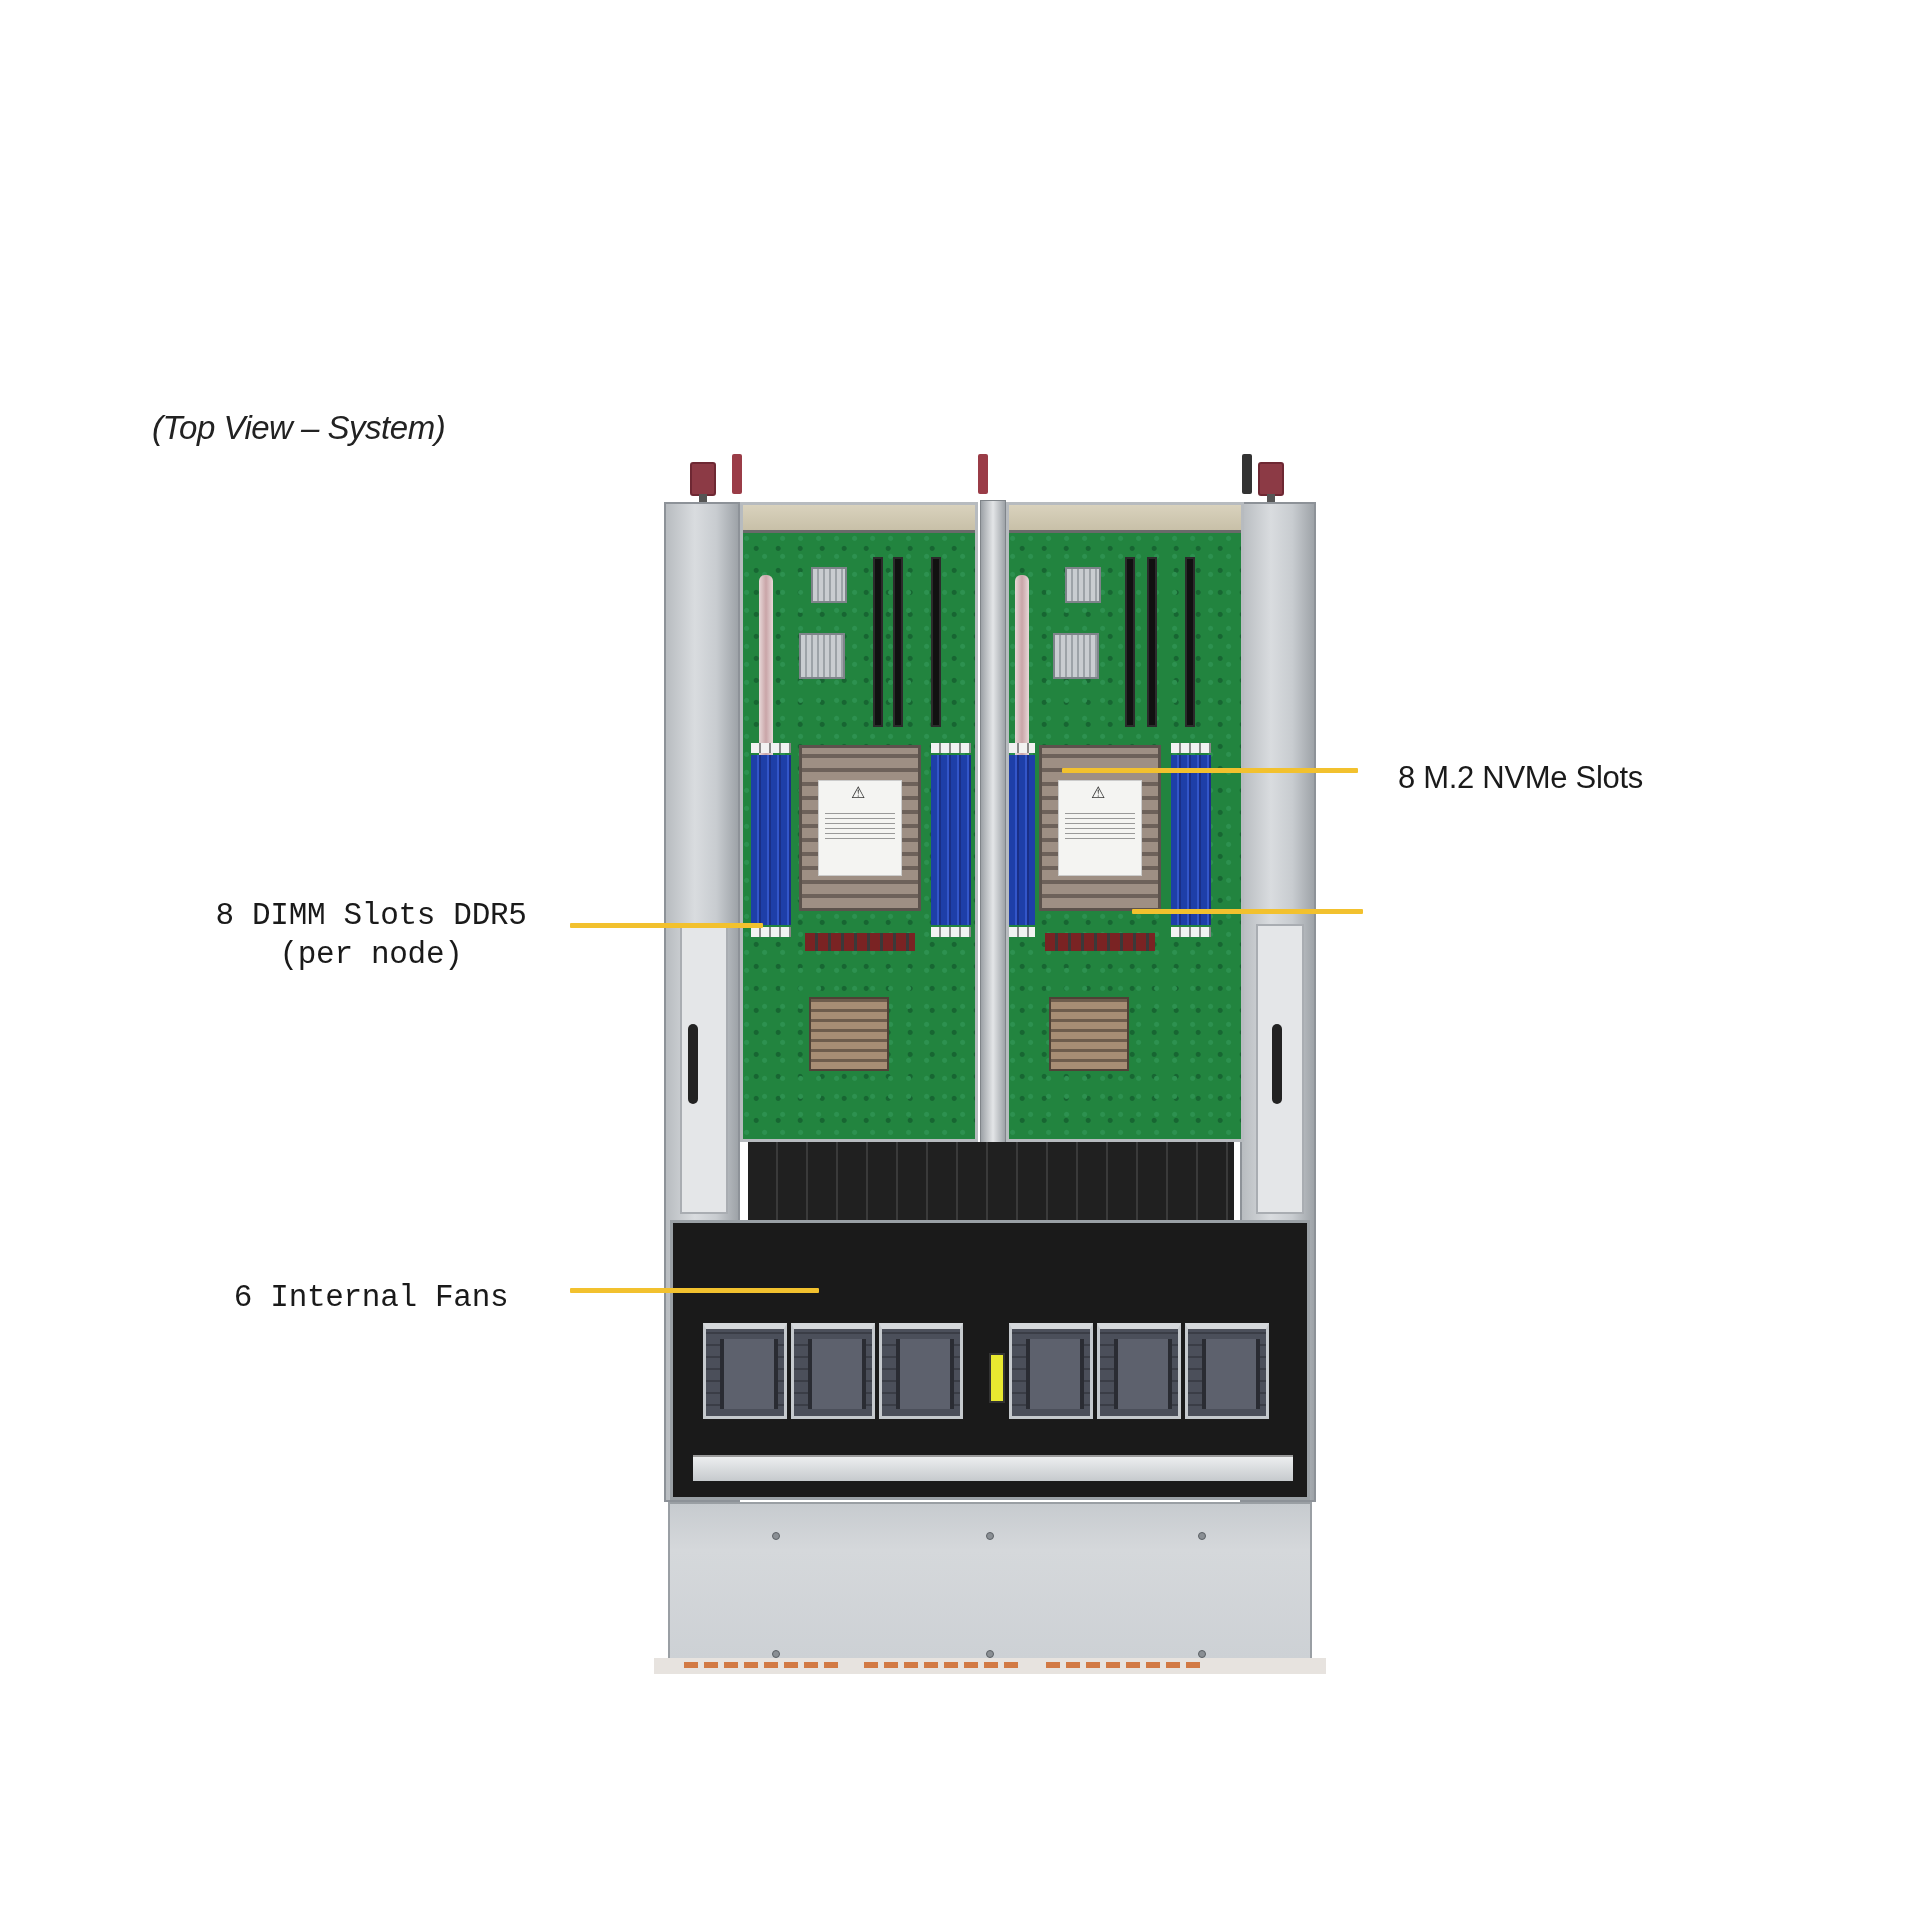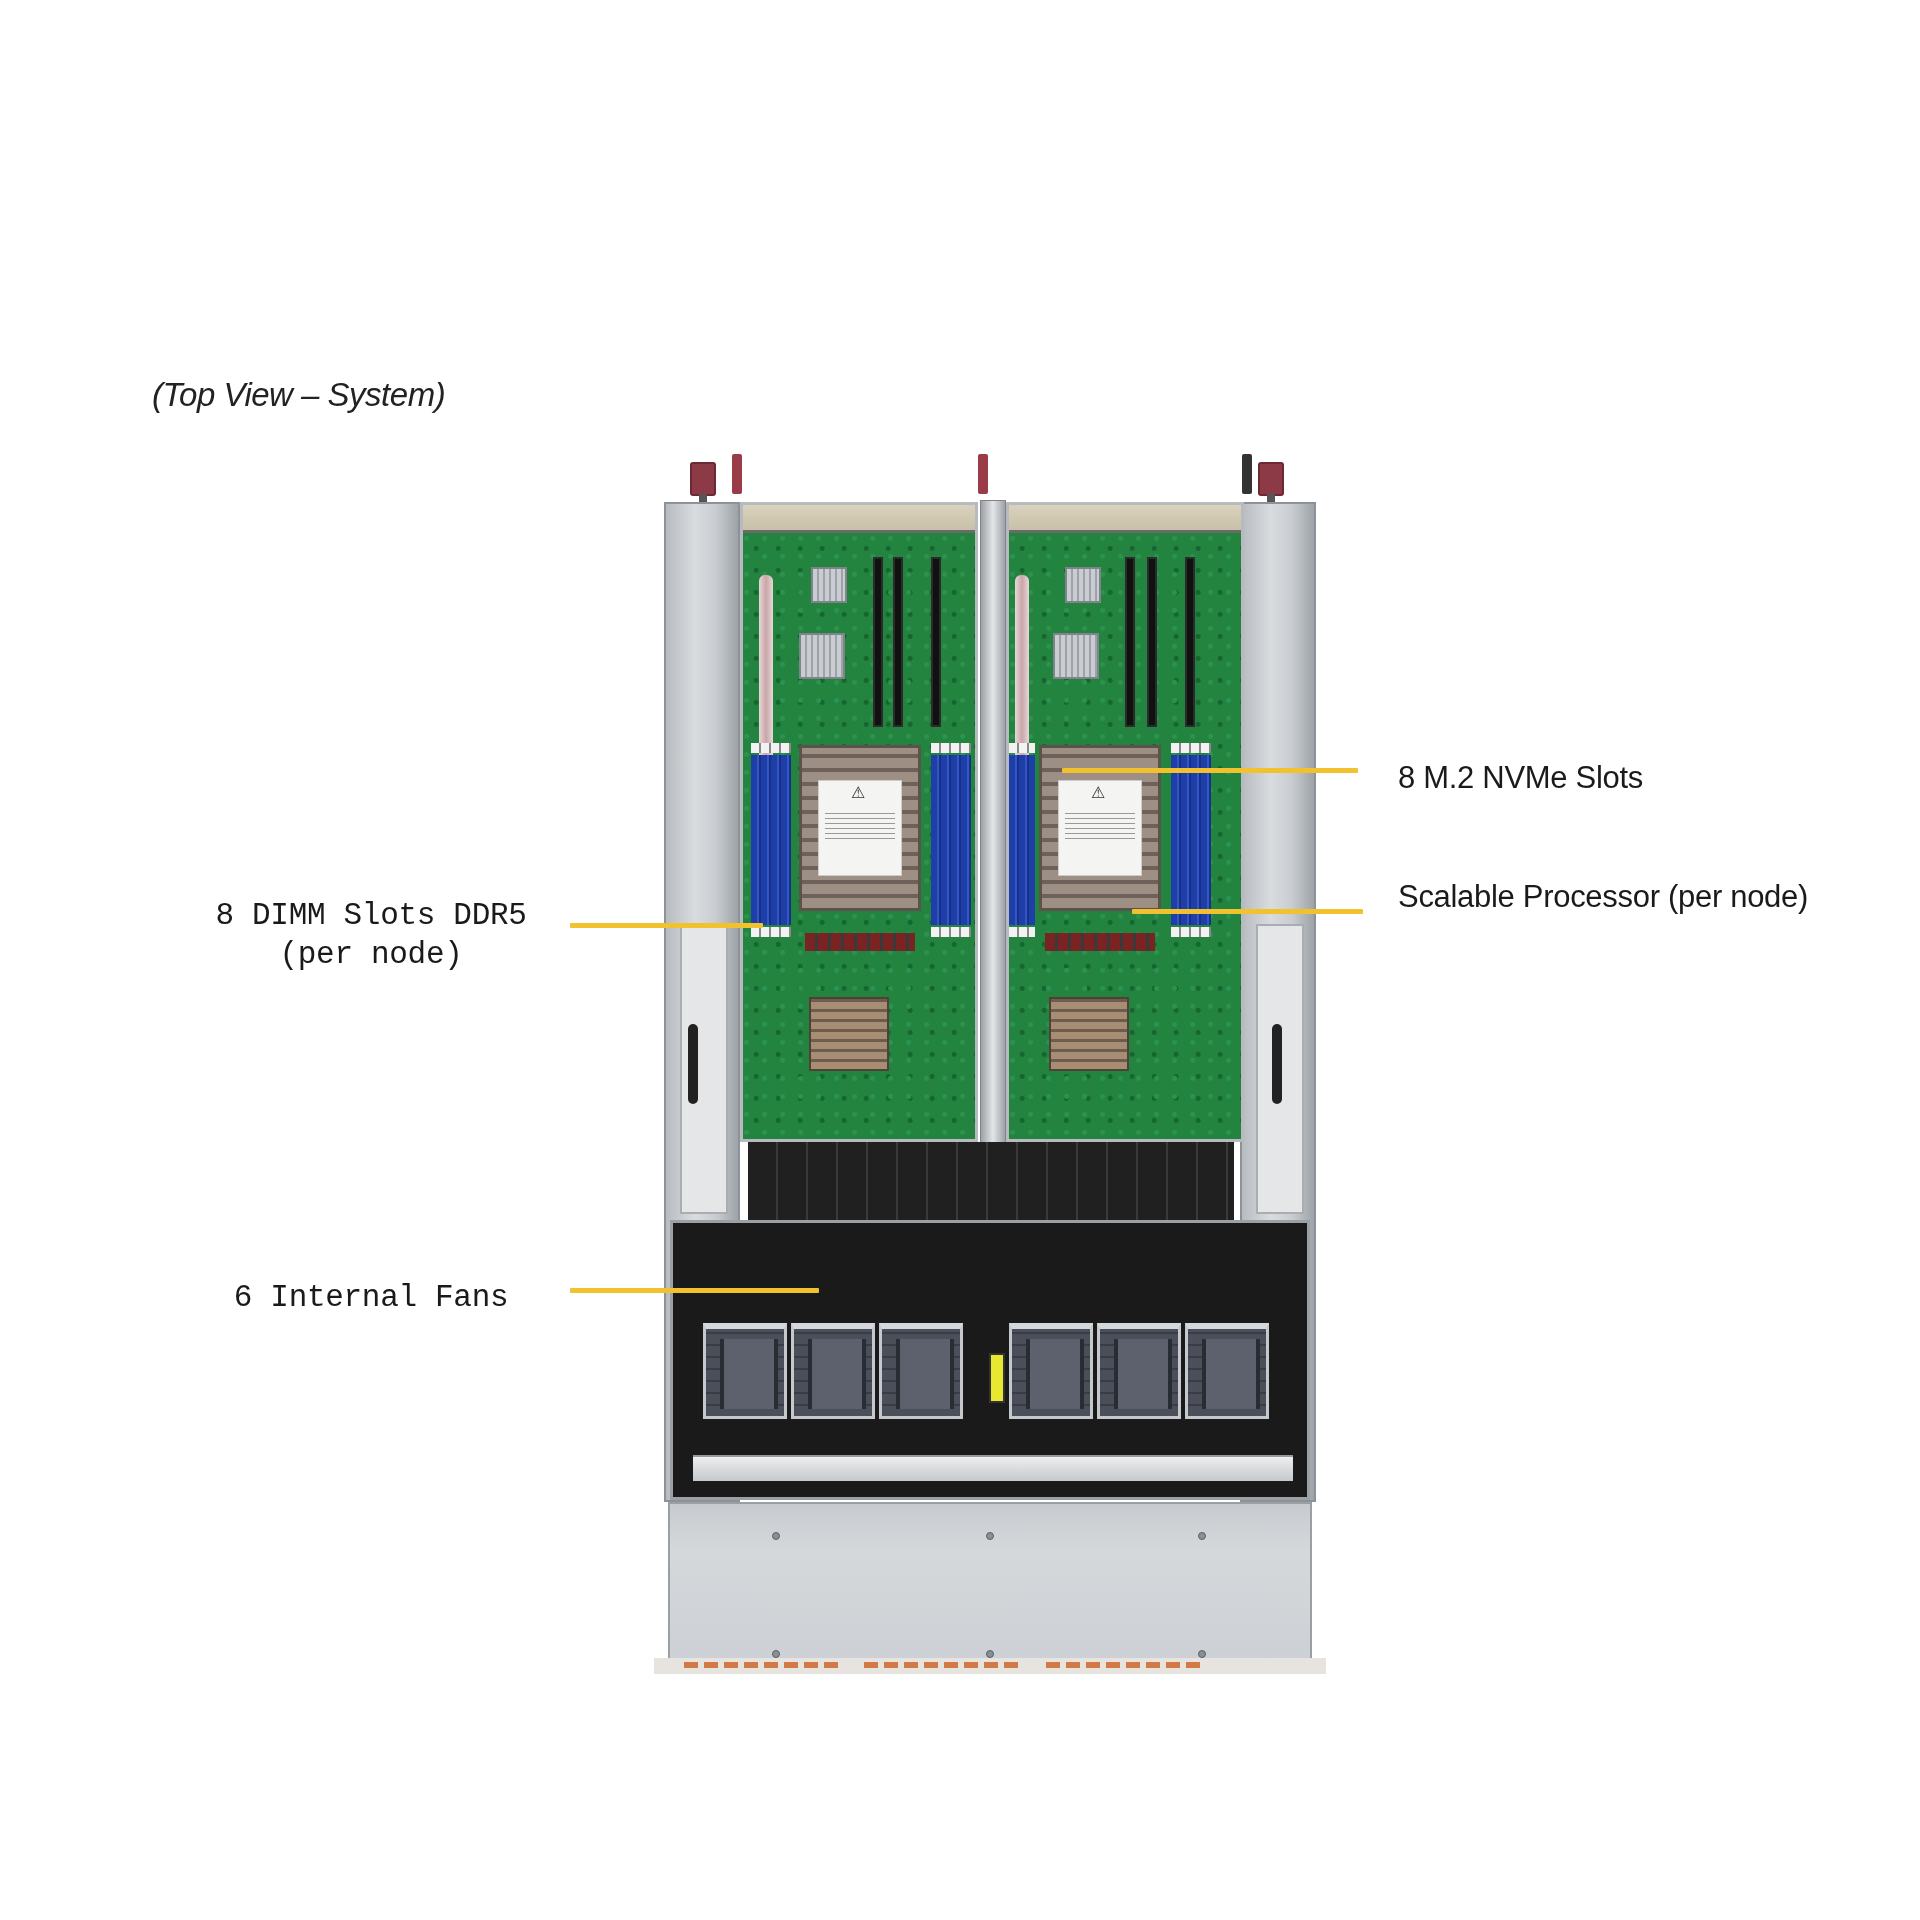--- a/index.html
+++ b/index.html
@@ -1,19 +1,19 @@
 <!DOCTYPE html>
 <html><head>
 <meta charset="utf-8">
 <style>
   * { box-sizing: border-box; margin: 0; padding: 0; }
   html, body { width: 1920px; height: 1920px; background: #ffffff; overflow: hidden; }
   body { position: relative; font-family: "Liberation Sans", sans-serif; color: #1a1a1a; }
 
-  .caption { position: absolute; left: 152px; top: 376px; font-size: 33px; font-style: italic; color: #222; letter-spacing: -0.5px; }
+  .caption { position: absolute; left: 152px; top: 409px; font-size: 33px; font-style: italic; color: #222; letter-spacing: -0.5px; }
 
   .label { position: absolute; font-size: 31px; line-height: 39px; color: #1a1a1a; letter-spacing: -0.3px; }
   .label.right-align { text-align: center; font-family: Liberation Mono, monospace; }
   .label sup { font-size: 19px; vertical-align: 11px; }
 
   .callout-line { position: absolute; height: 5px; background: #f2c12e; border-radius: 1px; z-index: 5; }
 
   
   .chassis { position: absolute; left: 660px; top: 440px; width: 660px; height: 1160px; }
 
@@ -65,21 +65,20 @@
 </head>
 <body>
 
 <div class="caption">(Top View – System)</div>
 
 <div class="label" style="left:1398px; top:758px;">
   <span>8 M.2 NVMe Slots</span>
 </div>
 
 <div class="label" style="left:1398px; top:877px;">
-  <div>Scalable Processor (per node)</div>
 </div>
 
 <div class="label right-align" style="left:200px; top:896px; width:342px;">
   <div>8 DIMM  Slots DDR5</div>
   <div>(per node)</div>
 </div>
 
 <div class="label right-align" style="left:200px; top:1278px; width:342px;">
   <span>6 Internal  Fans</span>
 </div>

